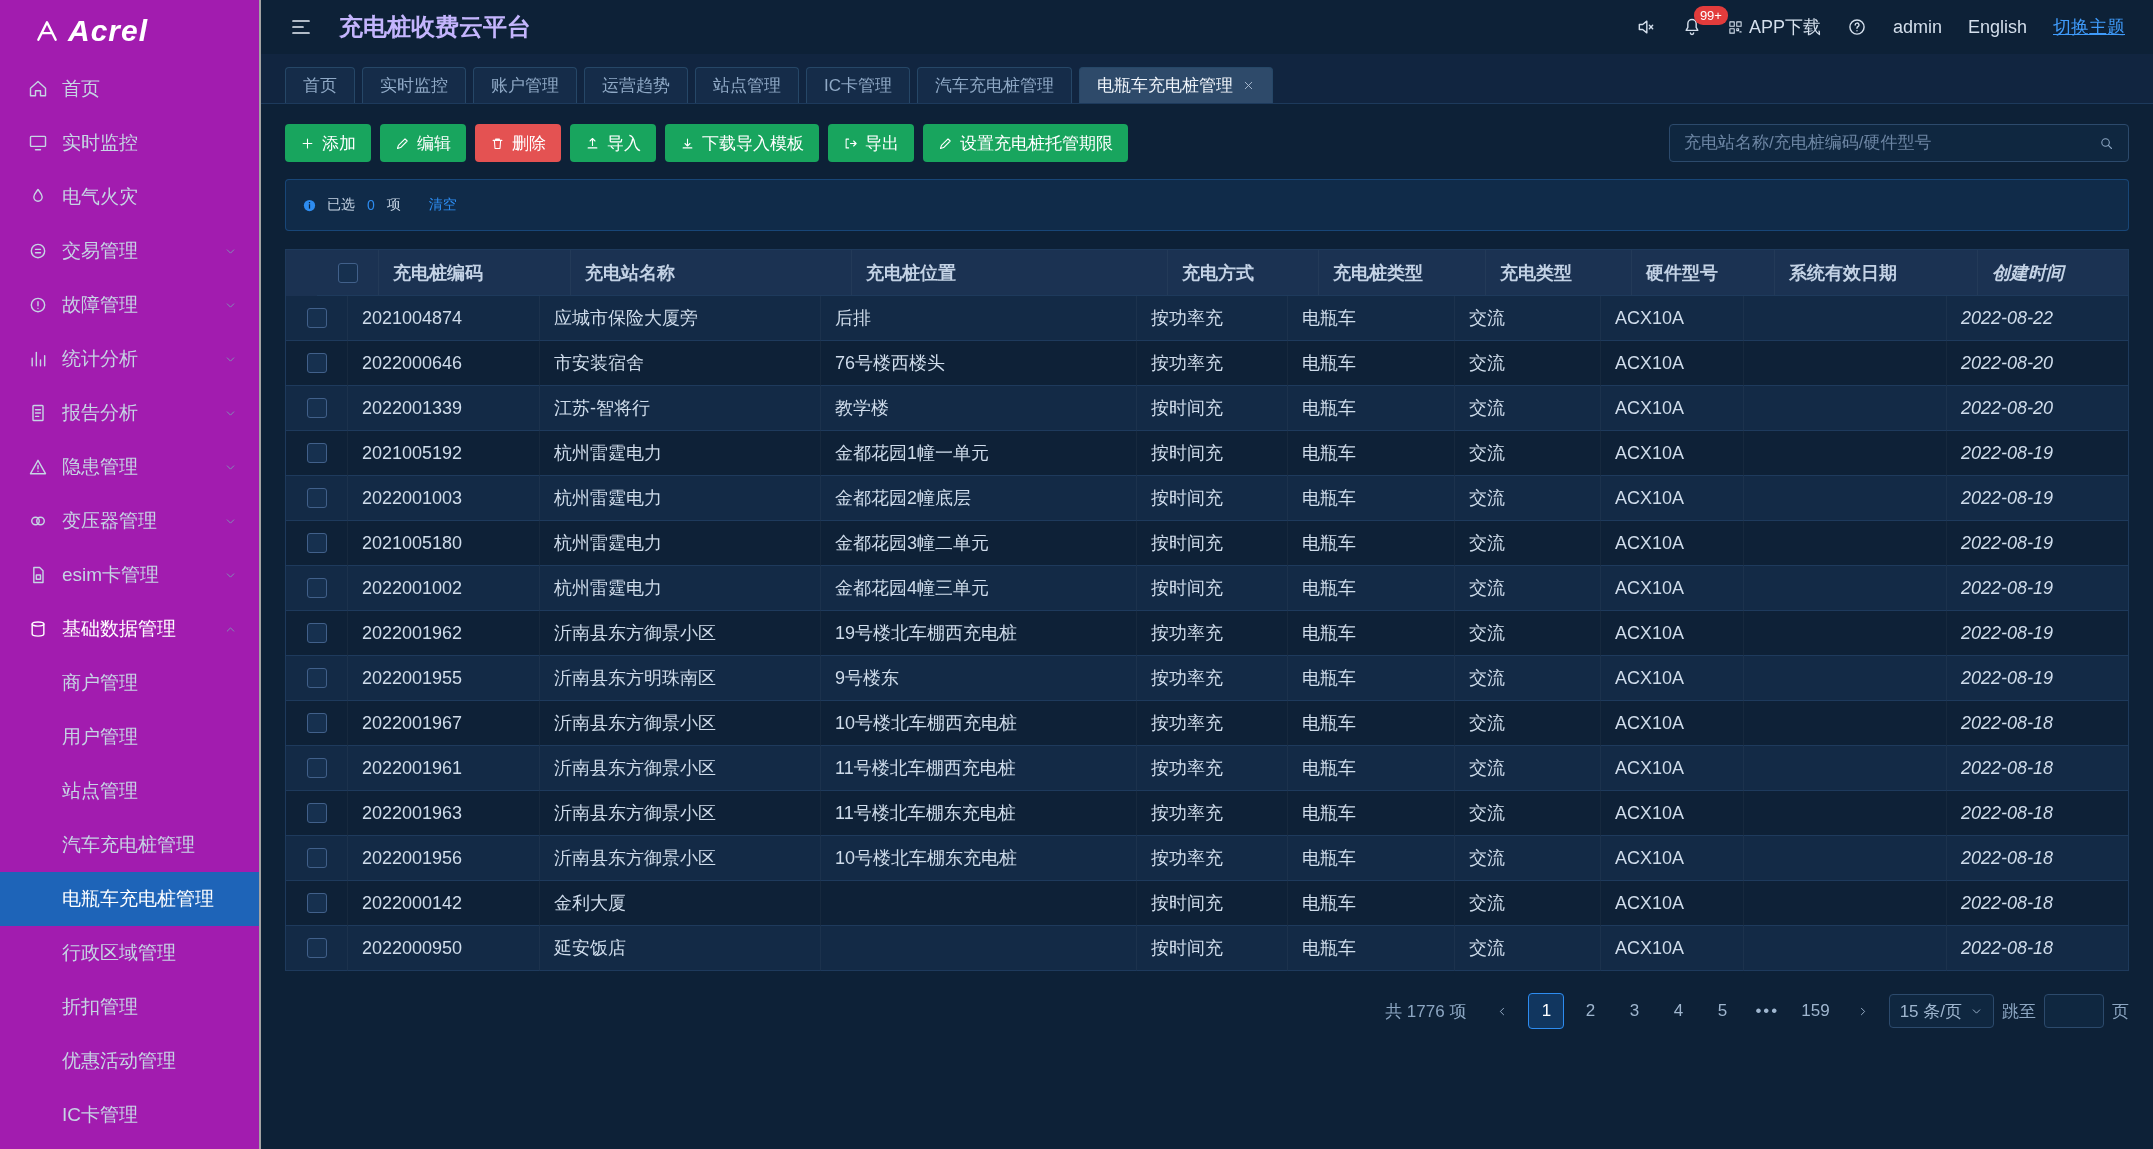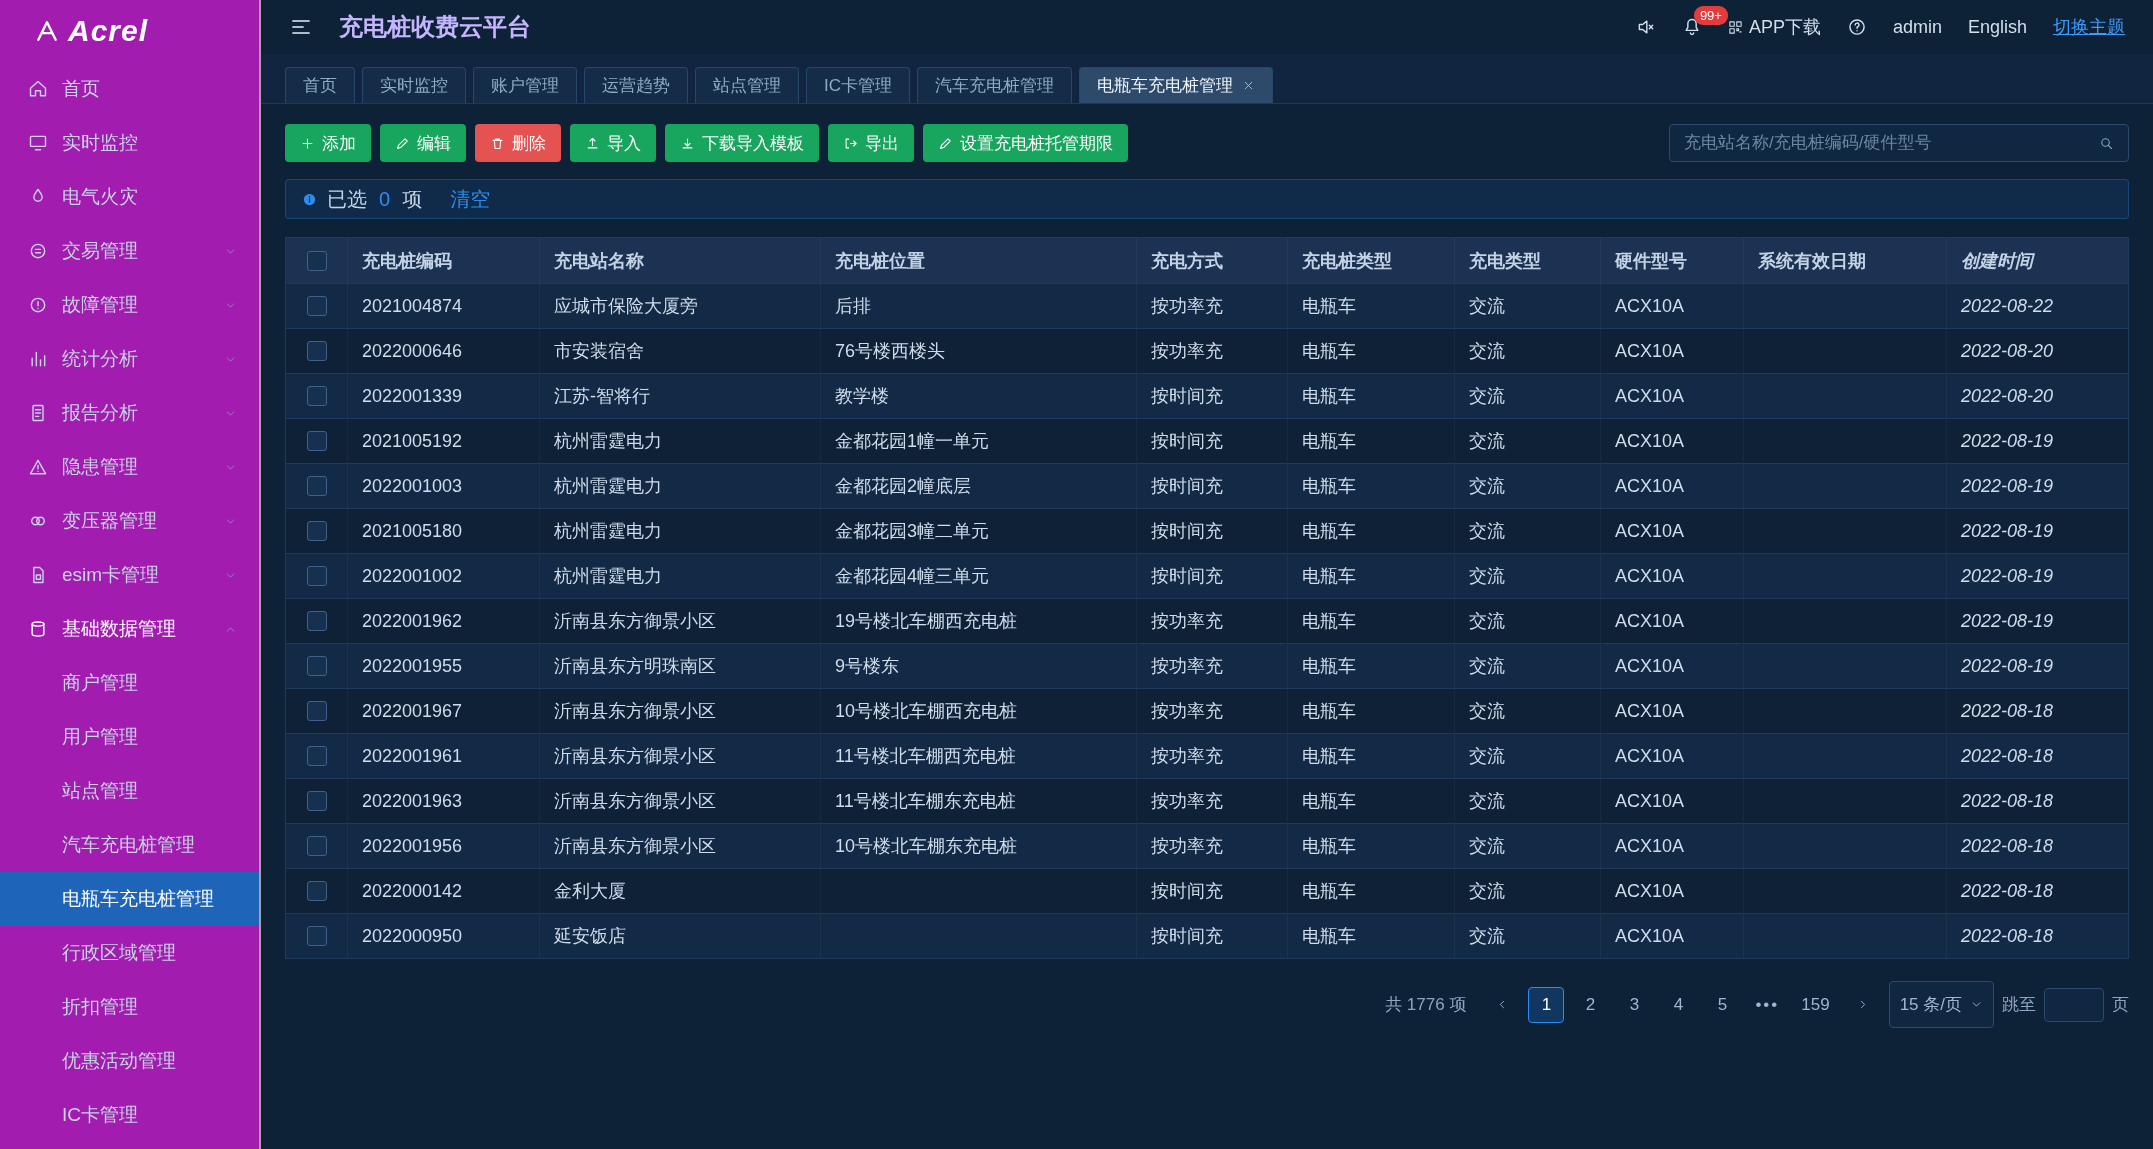--- a/index.html
+++ b/index.html
@@ -85,36 +85,36 @@
     display: flex; align-items: center;
   }
   .search-box input {
     flex: 1; background: transparent; border: none; outline: none;
     color: #cfdceb; font-size: 17px; padding: 0 14px; font-family: inherit;
   }
   .search-box input::placeholder { color: #6d86a4; }
   .search-btn { width: 44px; display: flex; justify-content: center; color: #8ca6c2; cursor: pointer; }
 
   .selection-bar {
-    margin-top: 17px; height: 40px; display: flex; align-items: center; gap: 10px;
+    margin-top: 17px; height: 52px; display: flex; align-items: center; gap: 10px;
     background: rgba(45,140,240,0.10); border: 1px solid rgba(45,140,240,0.28);
-    border-radius: 4px; padding: 0 16px; font-size: 20px; color: #c6d4e4;
+    border-radius: 4px; padding: 0 16px; font-size: 14px; color: #c6d4e4;
   }
   .info-ic { color: #2d8cf0; display: flex; }
   .sel-count { color: #2d8cf0; margin: 0 2px; }
   .clear-link { color: #2d8cf0; margin-left: 18px; cursor: pointer; }
 
   
   .table { margin-top: 18px; border: 1px solid #1e3a5c; border-bottom: none; font-size: 18px; }
   .tr {
     display: grid;
     grid-template-columns: 62px 192px 281px 316px 151px 167px 146px 143px 203px 1fr;
     align-items: stretch;
   }
-  .thead { background: #1b3252; color: #c3d2e5; font-weight: bold; }
+  .thead { background: #1b3252; color: #c3d2e5; font-weight: bold; padding-left: 31px; }
   .thead .cell { height: 46px; }
   .cell {
     display: flex; align-items: center; padding: 0 14px; height: 45px;
     border-bottom: 1px solid #1e3a5c; border-right: 1px solid rgba(255,255,255,0.04);
     white-space: nowrap; overflow: hidden;
   }
   .cell:last-child { border-right: none; font-style: italic; }
   .cell.center { justify-content: center; }
   .rowwrap .tr:nth-child(even) .cell { background: #0e2137; }
   .rowwrap .tr:nth-child(odd) .cell { background: #132a46; }
@@ -129,21 +129,21 @@
     gap: 8px; color: #8ca6c2; font-size: 17px;
   }
   .pg-total { margin-right: 10px; }
   .pg-btn {
     min-width: 36px; height: 36px; display: inline-flex; align-items: center; justify-content: center;
     padding: 0 6px; border-radius: 4px; cursor: pointer; color: #9fb6cf; border: 1px solid transparent;
   }
   .pg-btn.active { border-color: #2d8cf0; background: #11365f; color: #ffffff; }
   .pg-btn.ellipsis { letter-spacing: 2px; }
   .pg-select {
-    height: 47px; display: flex; align-items: center; gap: 8px; padding: 0 10px;
+    height: 34px; display: flex; align-items: center; gap: 8px; padding: 0 10px;
     border: 1px solid #2c4a6c; border-radius: 4px; background: #0f2740; color: #9fb6cf; cursor: pointer;
   }
   .jump-input {
     width: 60px; height: 34px; border: 1px solid #2c4a6c; border-radius: 4px;
     background: #0f2740; color: #cfdceb; outline: none; padding: 0 8px; font-family: inherit; font-size: 16px;
   }
 </style>
 </head>
 <body>
 

